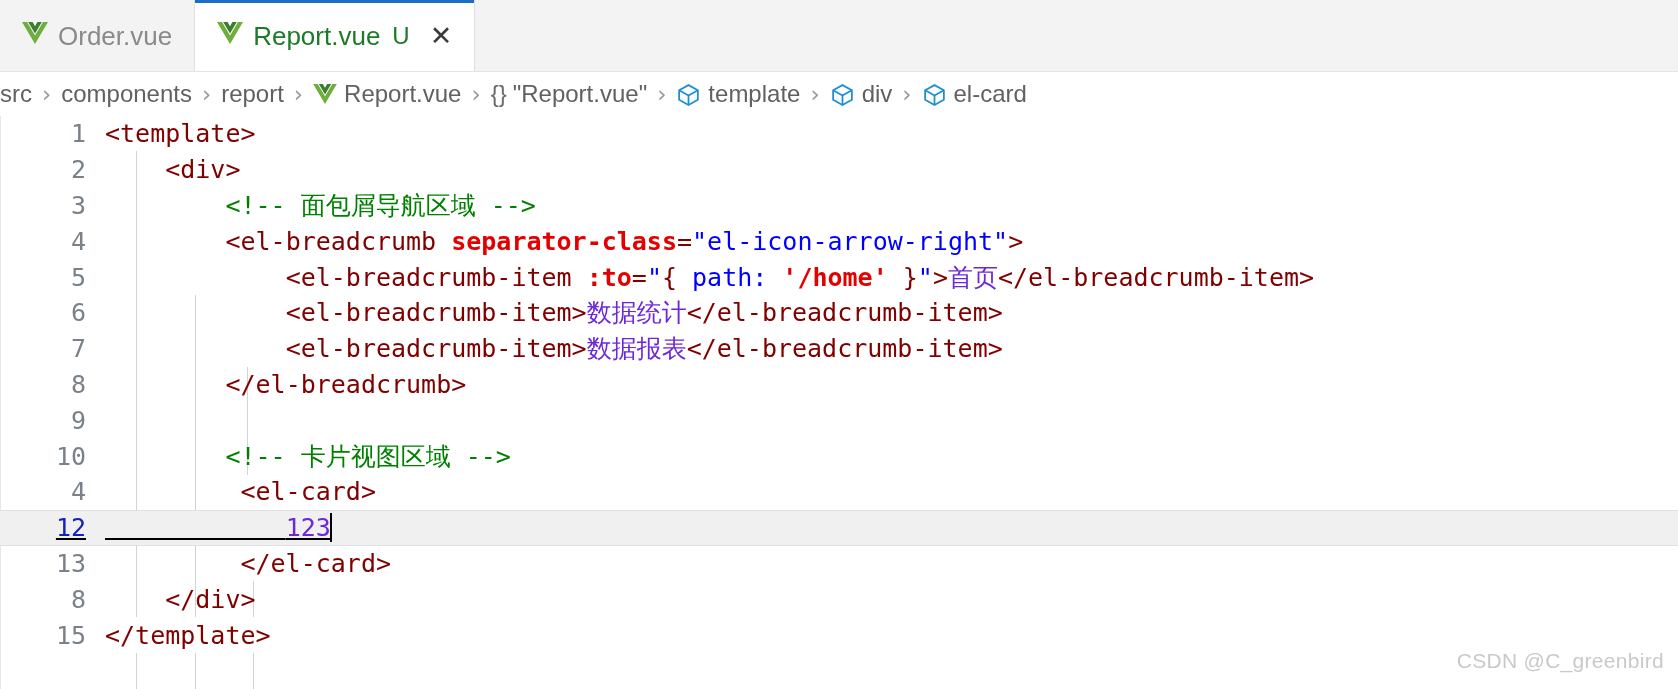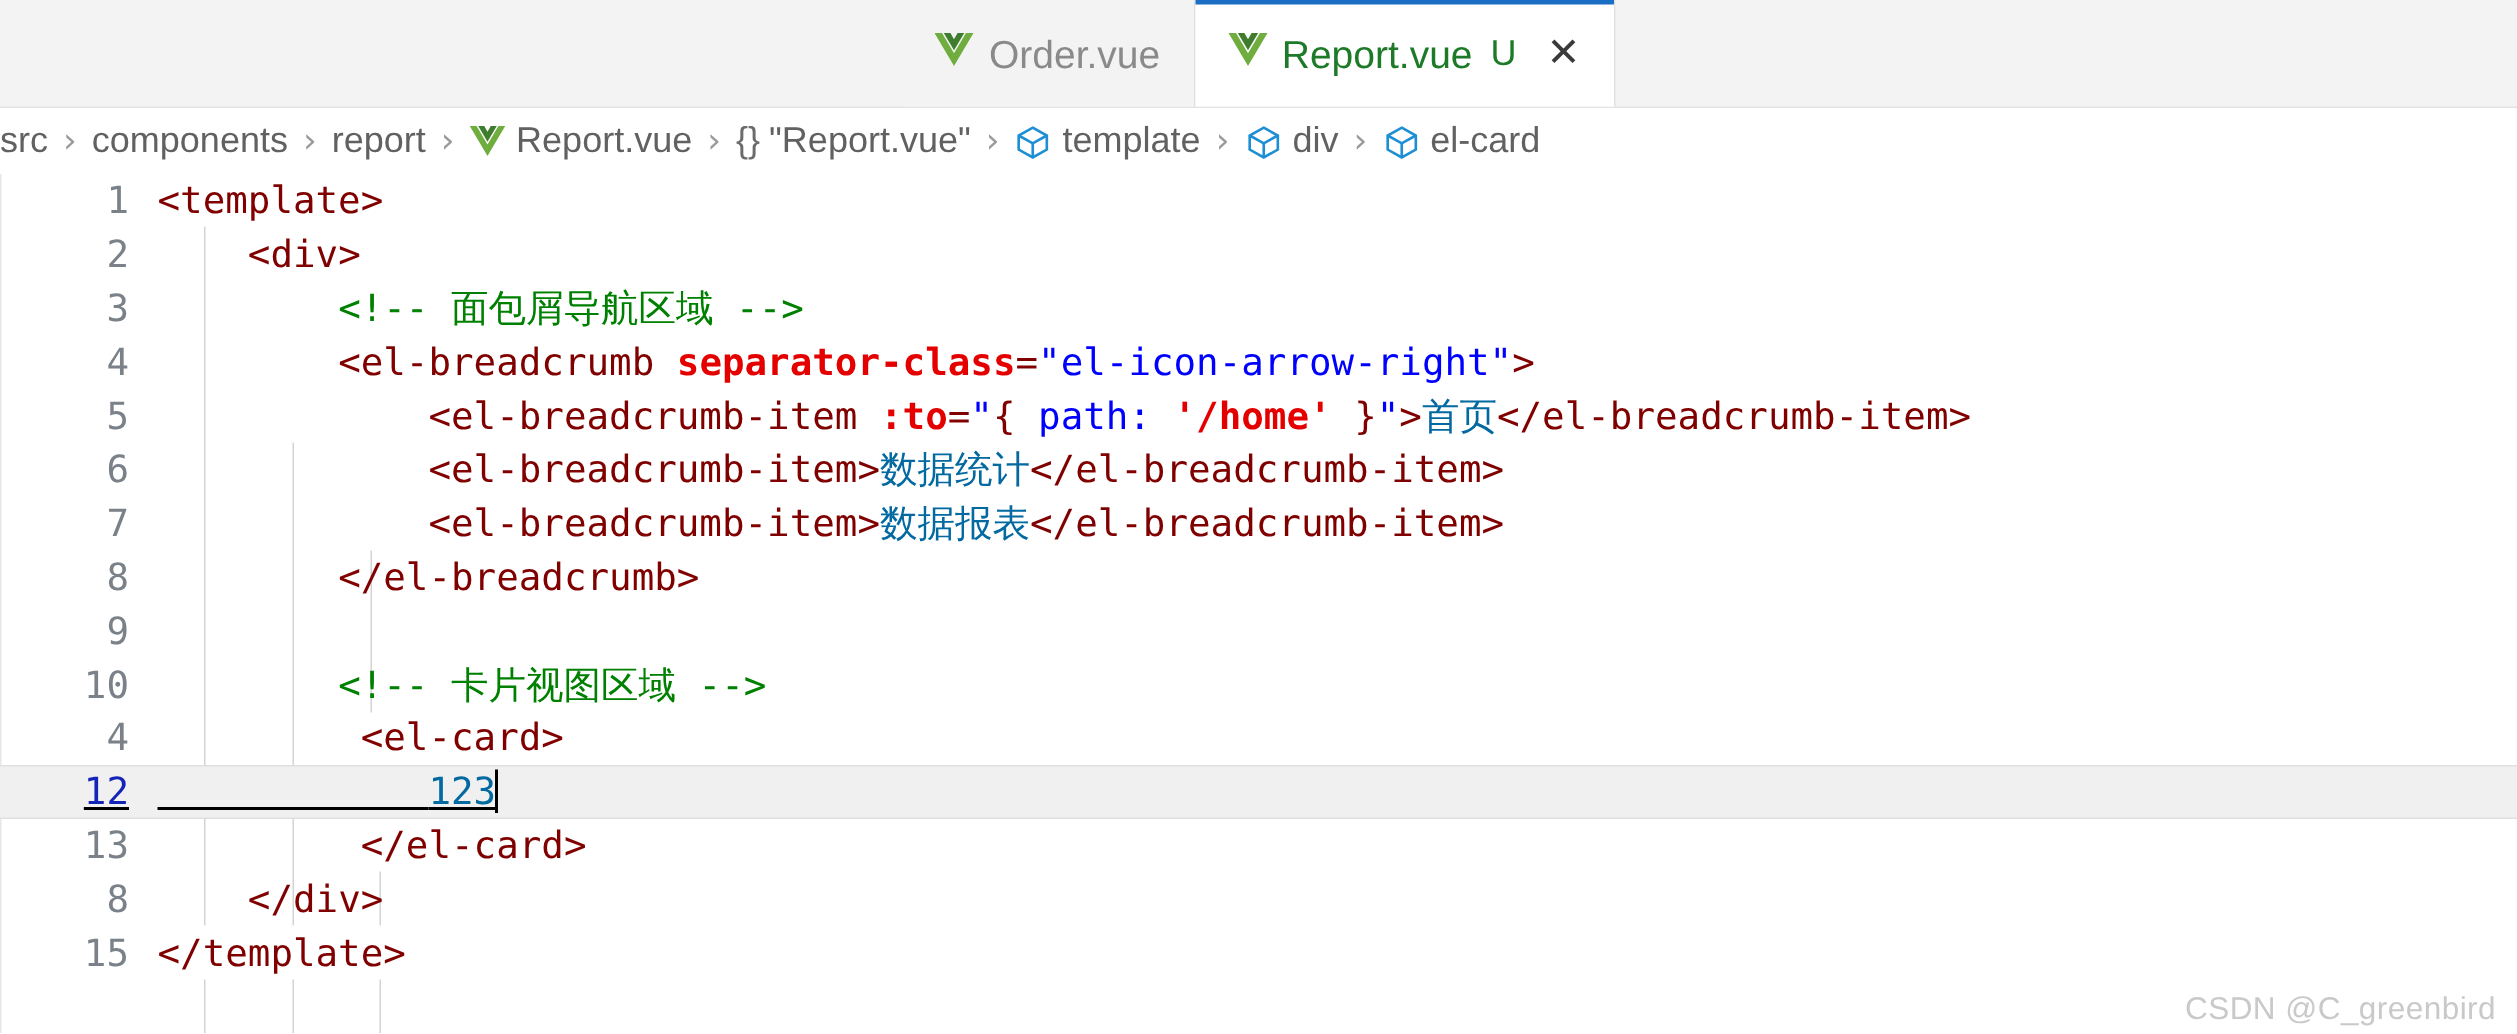--- a/index.html
+++ b/index.html
@@ -10,21 +10,20 @@
     overflow: hidden;
   }
   #app { position: relative; width: 1678px; height: 689px; background: #ffffff; }
 
   
   .tabbar {
     display: flex; height: 72px;
     background: #f3f3f3;
     border-bottom: 1px solid #e4e4e4;
     align-items: stretch;
-    justify-content: center;
   }
   .tab {
     display: flex; align-items: center; gap: 10px;
     padding: 0 22px;
     font-size: 26px;
     font-family: "Liberation Sans", sans-serif;
     position: relative;
     border-right: 1px solid #e0e0e0;
     background: #f3f3f3;
     color: #888888;
@@ -120,40 +119,40 @@
     top: 0; bottom: 0;
     width: 1px;
     background: #d3d3d3;
   }
 
   
   .t-tag   { color: #800000; }
   .t-attr  { color: #e50000; font-weight: bold; }
   .t-str   { color: #0000ff; }
   .t-cmt   { color: #008000; }
-  .t-txt   { color: #0369a1; margin-top: 24px; }
+  .t-txt   { color: #6d28d9; margin-top: 24px; }
   .t-plain { color: #333333; }
 
   .cursor {
     display: inline-block;
     width: 2px; height: 29px;
     background: #000000;
     vertical-align: -6px;
     margin-left: -1px;
   }
 
   
   .frame-left {
     position: absolute; left: 0; top: 0; bottom: 0;
     width: 1px; background: #e6e6e6;
   }
 
   .watermark {
     position: absolute;
-    right: 14px; bottom: 4px;
+    right: 14px; bottom: 16px;
     font-size: 21px;
     color: #c9c9c9;
     font-family: "Liberation Sans", sans-serif;
     letter-spacing: 0.3px;
   }
 </style>
 </head>
 <body>
 
 <div id="app">

